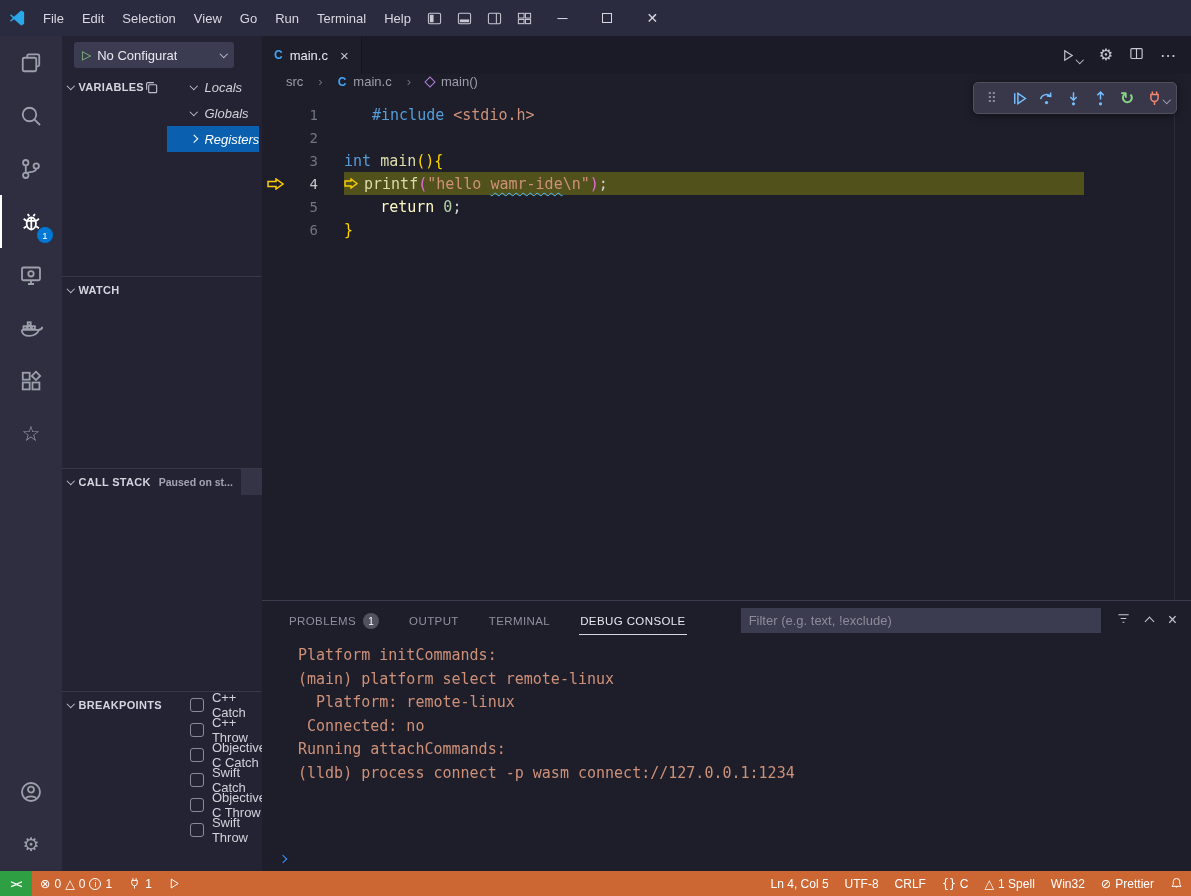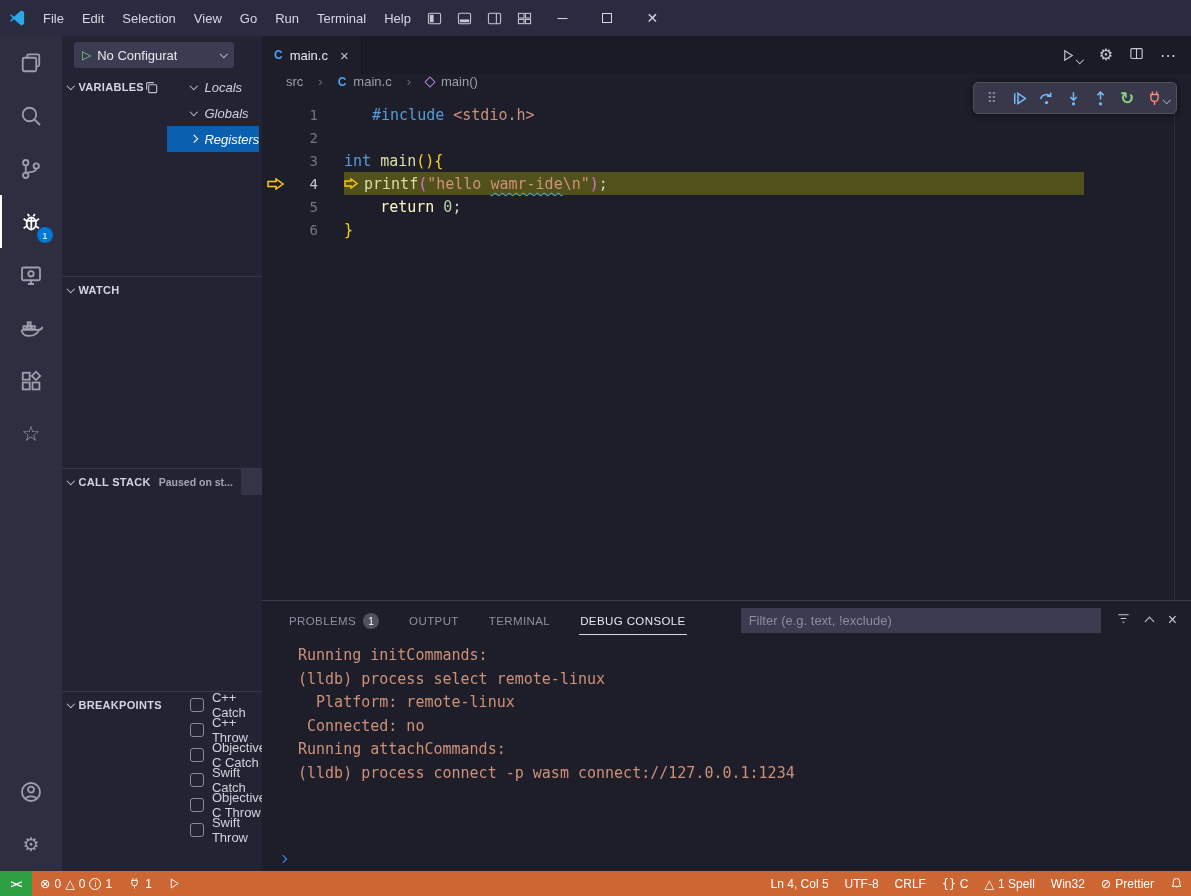--- a/index.html
+++ b/index.html
@@ -506,22 +506,22 @@
             <span>
               <svg viewBox="0 0 16 16">
                   <path d="M2.5 4 h11 M5 8 h6 M7 12 h2"></path>
                 </svg>
             </span>
             <span class="chev up"></span>
             <span class="pclose">×</span>
           </span>
         </div>
         <div class="console" id="console-lines">
-            <div class="console-line">Running initCommands:</div>
-            <div class="console-line">(lldb) process select remote-linux</div>
+            <div class="console-line">Platform initCommands:</div>
+            <div class="console-line">(main) platform select remote-linux</div>
             <div class="console-line">  Platform: remote-linux</div>
             <div class="console-line"> Connected: no</div>
             <div class="console-line">Running attachCommands:</div>
             <div class="console-line">(lldb) process connect -p wasm connect://127.0.0.1:1234</div>
           </div>
         <div class="prompt-row">
           <span class="chev right"></span>
         </div>
       </div>
     </div>

